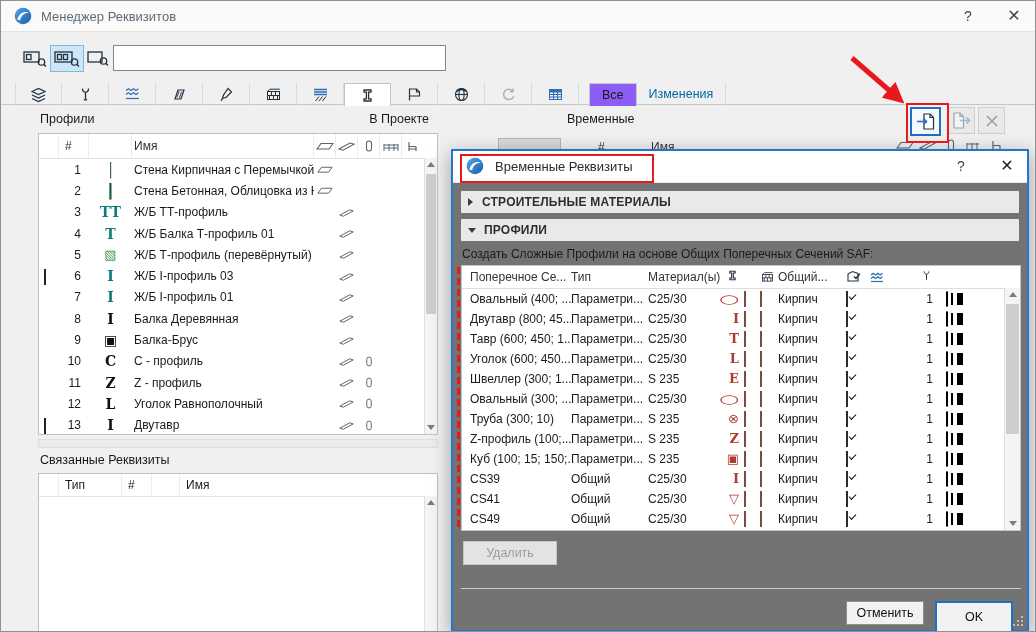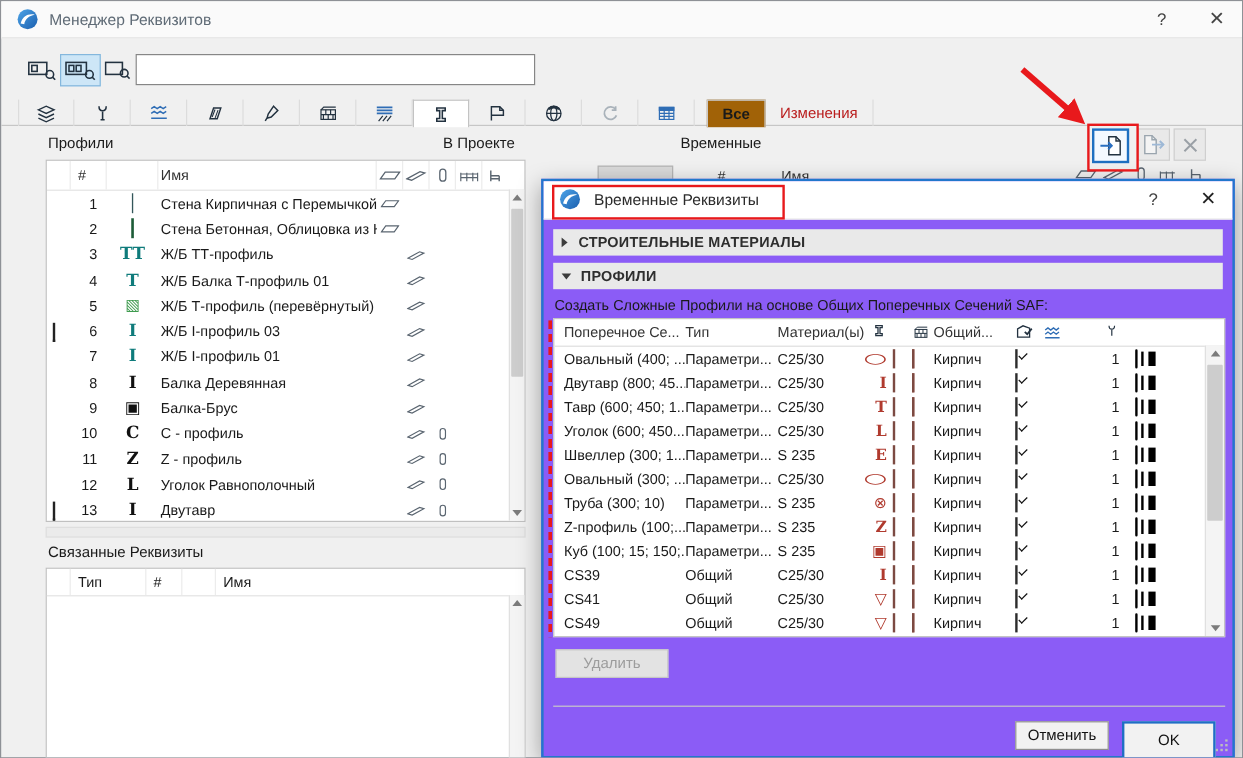--- a/index.html
+++ b/index.html
@@ -15,22 +15,22 @@
   .tool-btn.sel{background:#cde6f7;border-color:#84b7dd;}
   .search-input{left:112px;top:44px;width:323px;height:24px;border:1px solid #868686;background:#fff;font-size:12px;padding:0 4px;box-sizing:content-box;}
   
   .tabline{left:0;top:103px;width:100%;height:1px;background:#c6c6c6;}
   .tabs{left:14px;top:82px;height:22px;display:flex;}
   .tab{width:47px;height:22px;display:flex;align-items:center;justify-content:center;border-right:1px solid #dcdcdc;box-sizing:border-box;}
   .tab:first-child{border-left:1px solid #dcdcdc;}
   .tab.sel{background:#fff;border:1px solid #c3c3c3;border-bottom:none;height:23px;position:relative;z-index:2;}
   .txt-tabs{left:588px;top:82px;height:22px;display:flex;}
   .txt-tab{padding:0 12px;display:flex;align-items:center;border-right:1px solid #dcdcdc;font-size:12.5px;}
-  .txt-tab.active{background:#a16207;border:1px solid #c9c9c9;border-bottom:none;height:23px;box-sizing:border-box;z-index:2;font-weight:bold;}
-  .txt-tab.disabled{color:#b91c1c;}
+  .txt-tab.active{background:#8b5cf6;border:1px solid #c9c9c9;border-bottom:none;height:23px;box-sizing:border-box;z-index:2;}
+  .txt-tab.disabled{color:#0369a1;}
   
   .panel-label{font-size:12.5px;color:#1a1a1a;}
   
   .ltable{left:37px;top:132px;width:400px;height:302px;background:#fff;border:1px solid #c0c0c0;box-sizing:border-box;overflow:hidden;}
   .lhead{display:flex;align-items:center;height:24px;border-bottom:1px solid #e3e3e3;color:#333;}
   .lhead .hc{border-right:1px solid #ececec;height:100%;display:flex;align-items:center;box-sizing:border-box;}
   .c-check{width:20px;flex:none;}
   .c-num{width:30px;flex:none;padding-left:6px;box-sizing:border-box;}
   .c-icn{width:43px;flex:none;display:flex;justify-content:center;}
   .c-name{flex:1;padding-left:2px;min-width:0;}
@@ -55,21 +55,21 @@
   
   .splitter{left:37px;top:438px;width:400px;height:9px;background:#ebebeb;border:1px solid #dedede;box-sizing:border-box;}
   .linked-table{left:37px;top:472px;width:400px;height:160px;background:#fff;border:1px solid #c0c0c0;box-sizing:border-box;}
   .lk-head{display:flex;align-items:center;height:22px;border-bottom:1px solid #e3e3e3;}
   .lk-head .hc{border-right:1px solid #ececec;height:100%;display:flex;align-items:center;padding-left:6px;box-sizing:border-box;}
   
   .grp-btn{top:106px;width:27px;height:27px;display:flex;align-items:center;justify-content:center;background:#e9e9e9;border:1px solid #cfcfcf;box-sizing:border-box;}
   .grp-btn.import{background:#f4f9ff;border:2px solid #1f70c1;width:31px;height:29px;}
   .redbox{border:2px solid #e8191c;}
   
-  .modal{left:450px;top:148px;width:578px;height:483px;background:#8b5cf6;border:2px solid #2277cc;box-sizing:border-box;box-shadow:0 5px 18px rgba(0,0,0,.35);z-index:40;}
+  .modal{left:450px;top:148px;width:578px;height:483px;background:#737373;border:2px solid #2277cc;box-sizing:border-box;box-shadow:0 5px 18px rgba(0,0,0,.35);z-index:40;}
   .m-title{left:0;top:0;width:100%;height:31px;background:#fff;border-bottom:1px solid #e8e8e8;}
   .m-title-text{left:42px;top:8px;font-size:13px;color:#2b2b2b;}
   .secbar{left:8px;width:558px;height:22px;background:#e9e9e9;display:flex;align-items:center;padding-left:7px;box-sizing:border-box;font-weight:bold;font-size:12px;color:#2e2e2e;letter-spacing:.2px;}
   .tri-r{width:0;height:0;border-top:4px solid transparent;border-bottom:4px solid transparent;border-left:5px solid #3c3c3c;margin-right:9px;}
   .tri-d{width:0;height:0;border-left:4px solid transparent;border-right:4px solid transparent;border-top:5px solid #3c3c3c;margin-right:8px;}
   .m-table{left:8px;top:114px;width:560px;height:266px;background:#fff;border:1px solid #c4c4c4;box-sizing:border-box;overflow:hidden;}
   .mhead{display:flex;align-items:center;height:22px;border-bottom:1px solid #dedede;color:#333;}
   .mrow{display:flex;align-items:center;height:20px;}
   .mc-name{width:109px;flex:none;padding-left:8px;box-sizing:border-box;white-space:nowrap;overflow:hidden;}
   .mc-type{width:77px;flex:none;white-space:nowrap;overflow:hidden;}

